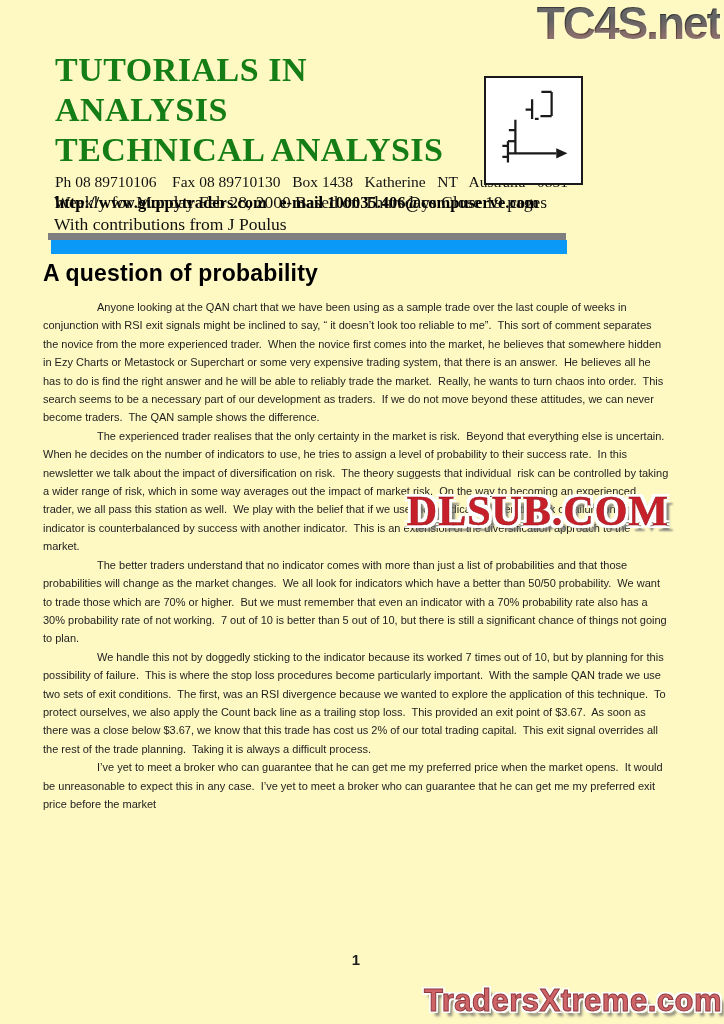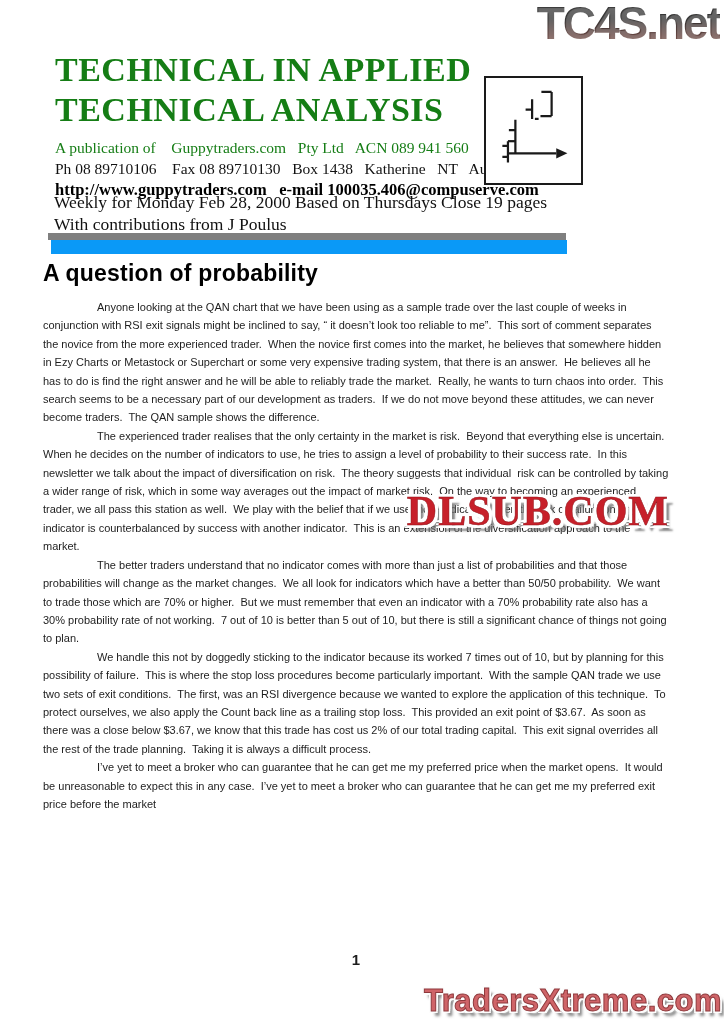--- a/index.html
+++ b/index.html
@@ -1,17 +1,17 @@
 <!DOCTYPE html>
 <html><head>
 <meta charset="utf-8">
 <style>
   html,body{margin:0;padding:0;background:#e8e8e8;}
   .page{
-    position:relative;width:724px;height:1024px;background:#ffffff;
+    position:relative;width:724px;height:1024px;background:#fef9c3;
     margin:0 auto;overflow:hidden;
     font-family:"Liberation Sans",sans-serif;color:#1d1d1d;
   }
   
   .tc4s{
     position:absolute;top:-4px;right:4px;
     font-family:"Liberation Sans",sans-serif;
     font-weight:bold;font-size:46px;letter-spacing:-2px;
     background:linear-gradient(180deg,#454545 0%,#2e2e2e 42%,#5d3d39 72%,#8a5a4e 100%);
     -webkit-background-clip:text;background-clip:text;
@@ -95,24 +95,23 @@
 </style>
 </head>
 <body>
 
 <div class="page">
 
   <div class="tc4s">TC4S.net</div>
 
   <div class="masthead">
     <h1 class="title">
-      <span class="tline">TECHNICAL IN APPLIED</span>
+      <span class="tline">TUTORIALS IN ANALYSIS</span>
       <span class="tline">TECHNICAL ANALYSIS</span>
     </h1>
-    <div class="pub-line pre">A publication of    Guppytraders.com   Pty Ltd   ACN 089 941 560</div>
     <div class="contact-line pre">Ph 08 89710106    Fax 08 89710130   Box 1438   Katherine   NT   Australia   0851</div>
     <div class="web-line pre">http://www.guppytraders.com   e-mail 100035.406@compuserve.com</div>
   </div>
 
   <div class="chartbox">
     <svg viewBox="0 0 83 113">
       <g stroke="#1a1a1a" stroke-width="2.4" fill="none">
         <path d="M50 15 H61 M61 15 V41 M49 41 H61"></path>
         <path d="M33 34 H40 M40 23 V44"></path>
         <path d="M43 44 H50" stroke-dasharray="4 3"></path>

